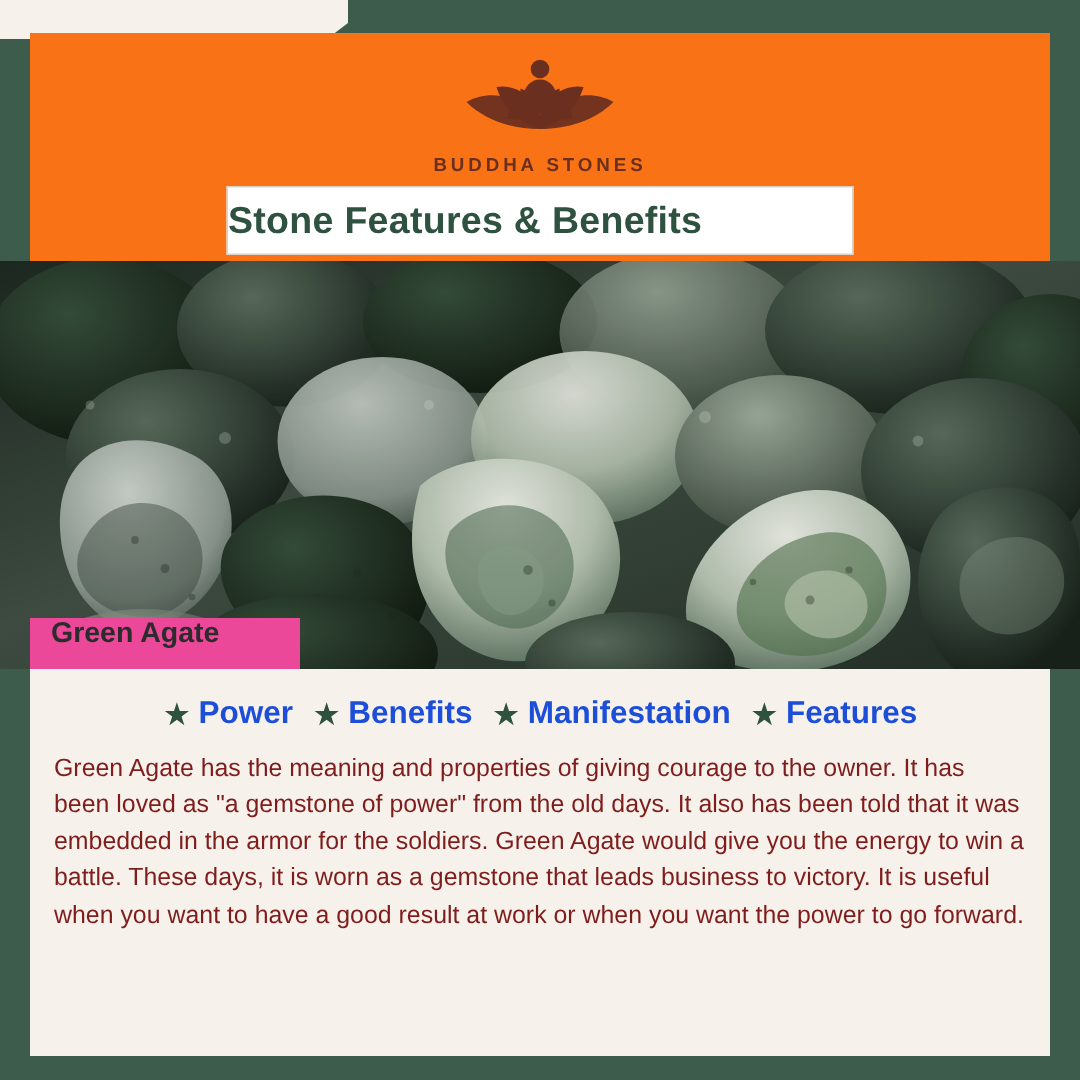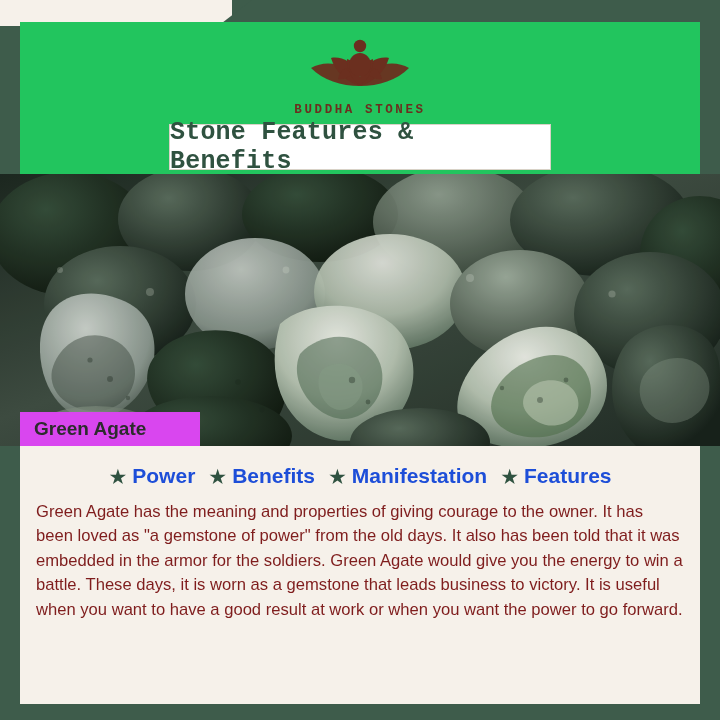--- a/index.html
+++ b/index.html
@@ -57,51 +57,50 @@
     background: #3e5c4b;
     clip-path: polygon(100% 0, 100% 100%, 0 100%);
   }
 
   
   .header {
     position: absolute;
     top: 22px; left: 20px;
     width: 680px;
     height: 152px;
-    background: #22c55e;
+    background: #f97316;
     display: flex;
     flex-direction: column;
     align-items: center;
-    font-family: Liberation Mono, monospace;
   }
 
   .logo-wrap {
     margin-top: 10px;
     display: flex;
     flex-direction: column;
     align-items: center;
   }
   .logo-mark { display: block; }
   .brand-name {
     margin-top: 4px;
     font-size: 12.5px;
     letter-spacing: 2.6px;
     color: #6b2f1f;
     font-weight: 700;
   }
 
   .title-plate {
     margin-top: 7px;
-    width: 382px;
+    width: 418px;
     height: 46px;
     background: #ffffff;
     border: 1px solid #d8d2c7;
     display: flex;
     align-items: center;
-    justify-content: center;
+    justify-content: flex-start;
   }
   .title-text {
     font-size: 25px;
     font-weight: 700;
     color: #2f5240;
     letter-spacing: 0.2px;
   }
 
   
   .photo {
@@ -113,23 +112,23 @@
     background: #2d3a32;
   }
   .photo svg { display: block; }
 
   .caption {
     position: absolute;
     left: 20px;
     bottom: 0;
     width: 180px;
     height: 34px;
-    background: #d946ef;
-    display: flex;
-    align-items: center;
+    background: #ec4899;
+    display: flex;
+    align-items: flex-start;
     padding-left: 14px;
   }
   .caption-text {
     font-size: 19px;
     font-weight: 700;
     color: #2c2c2c;
   }
 
   
   .body-block {

